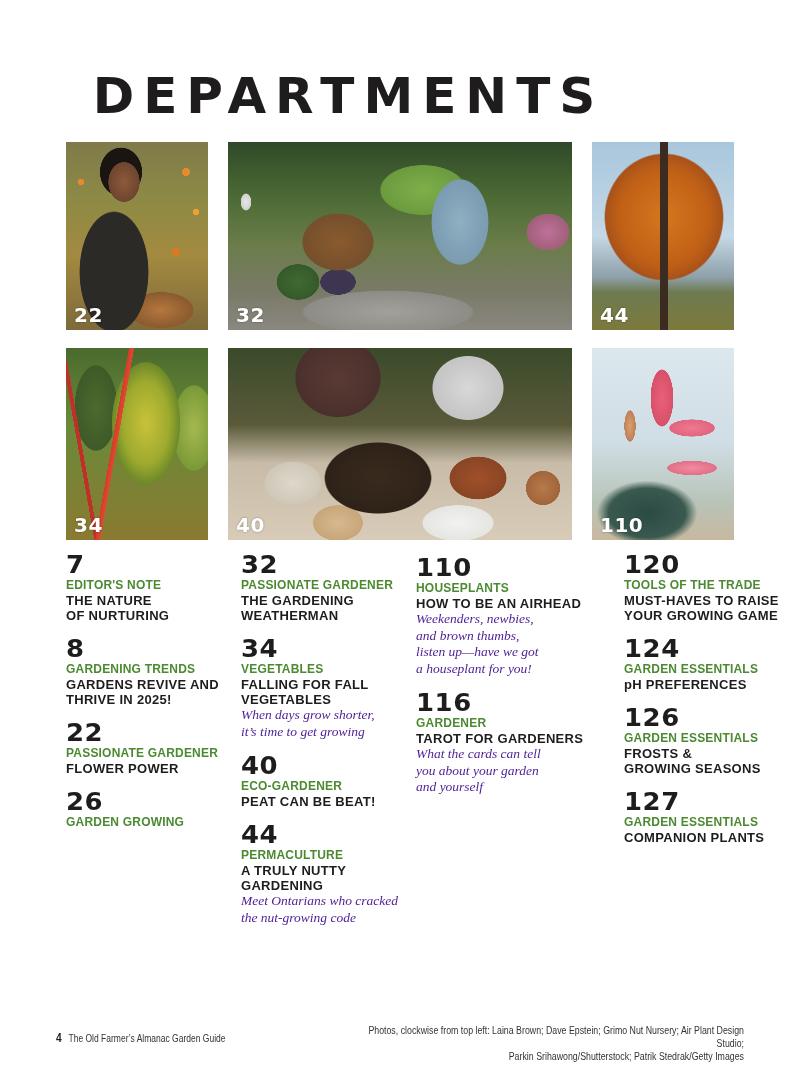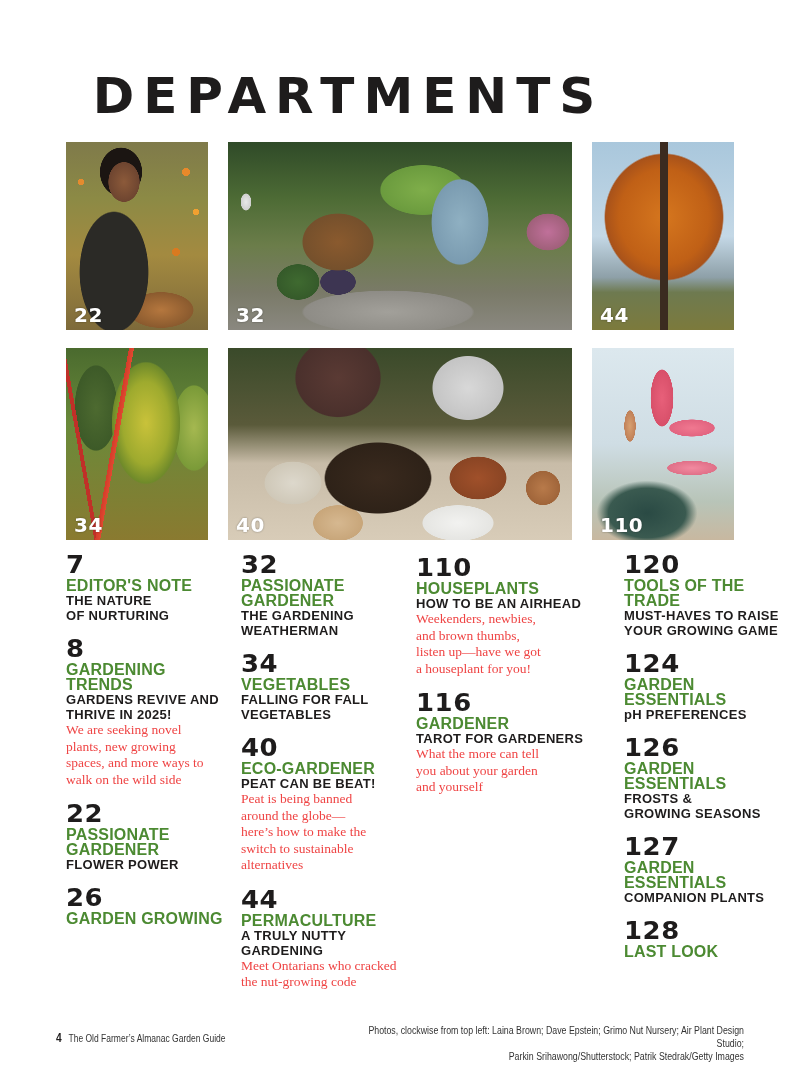--- a/index.html
+++ b/index.html
@@ -97,30 +97,30 @@
   #col4 { left: 592px; margin-left: 32px; }
 
   .entry { margin-bottom: 13px; }
   .entry .num {
     font-family: "DejaVu Sans", sans-serif; font-weight: bold;
     font-size: 24px; line-height: 26px; color: #1e1c1c; letter-spacing: 0.5px;
     transform: scaleX(1.08); transform-origin: left;
   }
   .entry .cat {
     font-family: "Liberation Sans", sans-serif; font-weight: bold;
-    font-size: 16px; line-height: 15px; color: #4c8a32; letter-spacing: 0.2px;
+    font-size: 12px; line-height: 15px; color: #4c8a32; letter-spacing: 0.2px;
   }
   .entry .ttl {
     font-family: "Liberation Sans", sans-serif; font-weight: bold;
     font-size: 13px; line-height: 15px; color: #1e1c1c; letter-spacing: 0.3px;
     white-space: pre-line;
   }
   .entry .desc {
-    font-family: "Liberation Serif", serif; 
-    font-size: 13.5px; line-height: 16.5px; color: #ef4444;
+    font-family: "Liberation Serif", serif; font-style: italic;
+    font-size: 13.5px; line-height: 16.5px; color: #4c1d95;
     white-space: pre-line;
   }
 
   .footer-left {
     position: absolute; left: 56px; top: 1031px;
     font-family: "Liberation Sans", sans-serif; font-size: 10px; color: #333;
     transform: scaleX(0.85); transform-origin: left;
   }
   .footer-left .pg { font-weight: bold; font-size: 12px; margin-right: 8px; color: #1e1c1c; }
   .footer-right {
@@ -160,24 +160,20 @@
     <div class="num">7</div>
     <div class="cat">EDITOR'S NOTE</div>
     <div class="ttl">THE NATURE
 OF NURTURING</div>
   </div>
   <div class="entry">
     <div class="num">8</div>
     <div class="cat">GARDENING TRENDS</div>
     <div class="ttl">GARDENS REVIVE AND
 THRIVE IN 2025!</div>
-    <div class="desc">We are seeking novel
-plants, new growing
-spaces, and more ways to
-walk on the wild side</div>
   </div>
   <div class="entry">
     <div class="num">22</div>
     <div class="cat">PASSIONATE GARDENER</div>
     <div class="ttl">FLOWER POWER</div>
   </div>
   <div class="entry">
     <div class="num">26</div>
     <div class="cat">GARDEN GROWING</div>
   </div>
@@ -188,30 +184,27 @@
     <div class="num">32</div>
     <div class="cat">PASSIONATE GARDENER</div>
     <div class="ttl">THE GARDENING
 WEATHERMAN</div>
   </div>
   <div class="entry">
     <div class="num">34</div>
     <div class="cat">VEGETABLES</div>
     <div class="ttl">FALLING FOR FALL
 VEGETABLES</div>
+    <div class="desc">When days grow shorter,
+it’s time to get growing</div>
   </div>
   <div class="entry">
     <div class="num">40</div>
     <div class="cat">ECO-GARDENER</div>
     <div class="ttl">PEAT CAN BE BEAT!</div>
-    <div class="desc">Peat is being banned
-around the globe—
-here’s how to make the
-switch to sustainable
-alternatives</div>
   </div>
   <div class="entry">
     <div class="num">44</div>
     <div class="cat">PERMACULTURE</div>
     <div class="ttl">A TRULY NUTTY
 GARDENING</div>
     <div class="desc">Meet Ontarians who cracked
 the nut-growing code</div>
   </div>
 </div>
@@ -223,21 +216,21 @@
     <div class="ttl">HOW TO BE AN AIRHEAD</div>
     <div class="desc">Weekenders, newbies,
 and brown thumbs,
 listen up—have we got
 a houseplant for you!</div>
   </div>
   <div class="entry">
     <div class="num">116</div>
     <div class="cat">GARDENER</div>
     <div class="ttl">TAROT FOR GARDENERS</div>
-    <div class="desc">What the more can tell
+    <div class="desc">What the cards can tell
 you about your garden
 and yourself</div>
   </div>
 </div>
 
 <div class="col" id="col4">
   <div class="entry">
     <div class="num">120</div>
     <div class="cat">TOOLS OF THE TRADE</div>
     <div class="ttl">MUST-HAVES TO RAISE
@@ -252,23 +245,19 @@
     <div class="num">126</div>
     <div class="cat">GARDEN ESSENTIALS</div>
     <div class="ttl">FROSTS &amp;
 GROWING SEASONS</div>
   </div>
   <div class="entry">
     <div class="num">127</div>
     <div class="cat">GARDEN ESSENTIALS</div>
     <div class="ttl">COMPANION PLANTS</div>
   </div>
-  <div class="entry">
-    <div class="num">128</div>
-    <div class="cat">LAST LOOK</div>
-  </div>
 </div>
 
 <div class="footer-left">
   <span class="pg">4</span><span>The Old Farmer’s Almanac Garden Guide</span>
 </div>
 <div class="footer-right">Photos, clockwise from top left: Laina Brown; Dave Epstein; Grimo Nut Nursery; Air Plant Design Studio;
 Parkin Srihawong/Shutterstock; Patrik Stedrak/Getty Images</div>
 
 </body></html>

